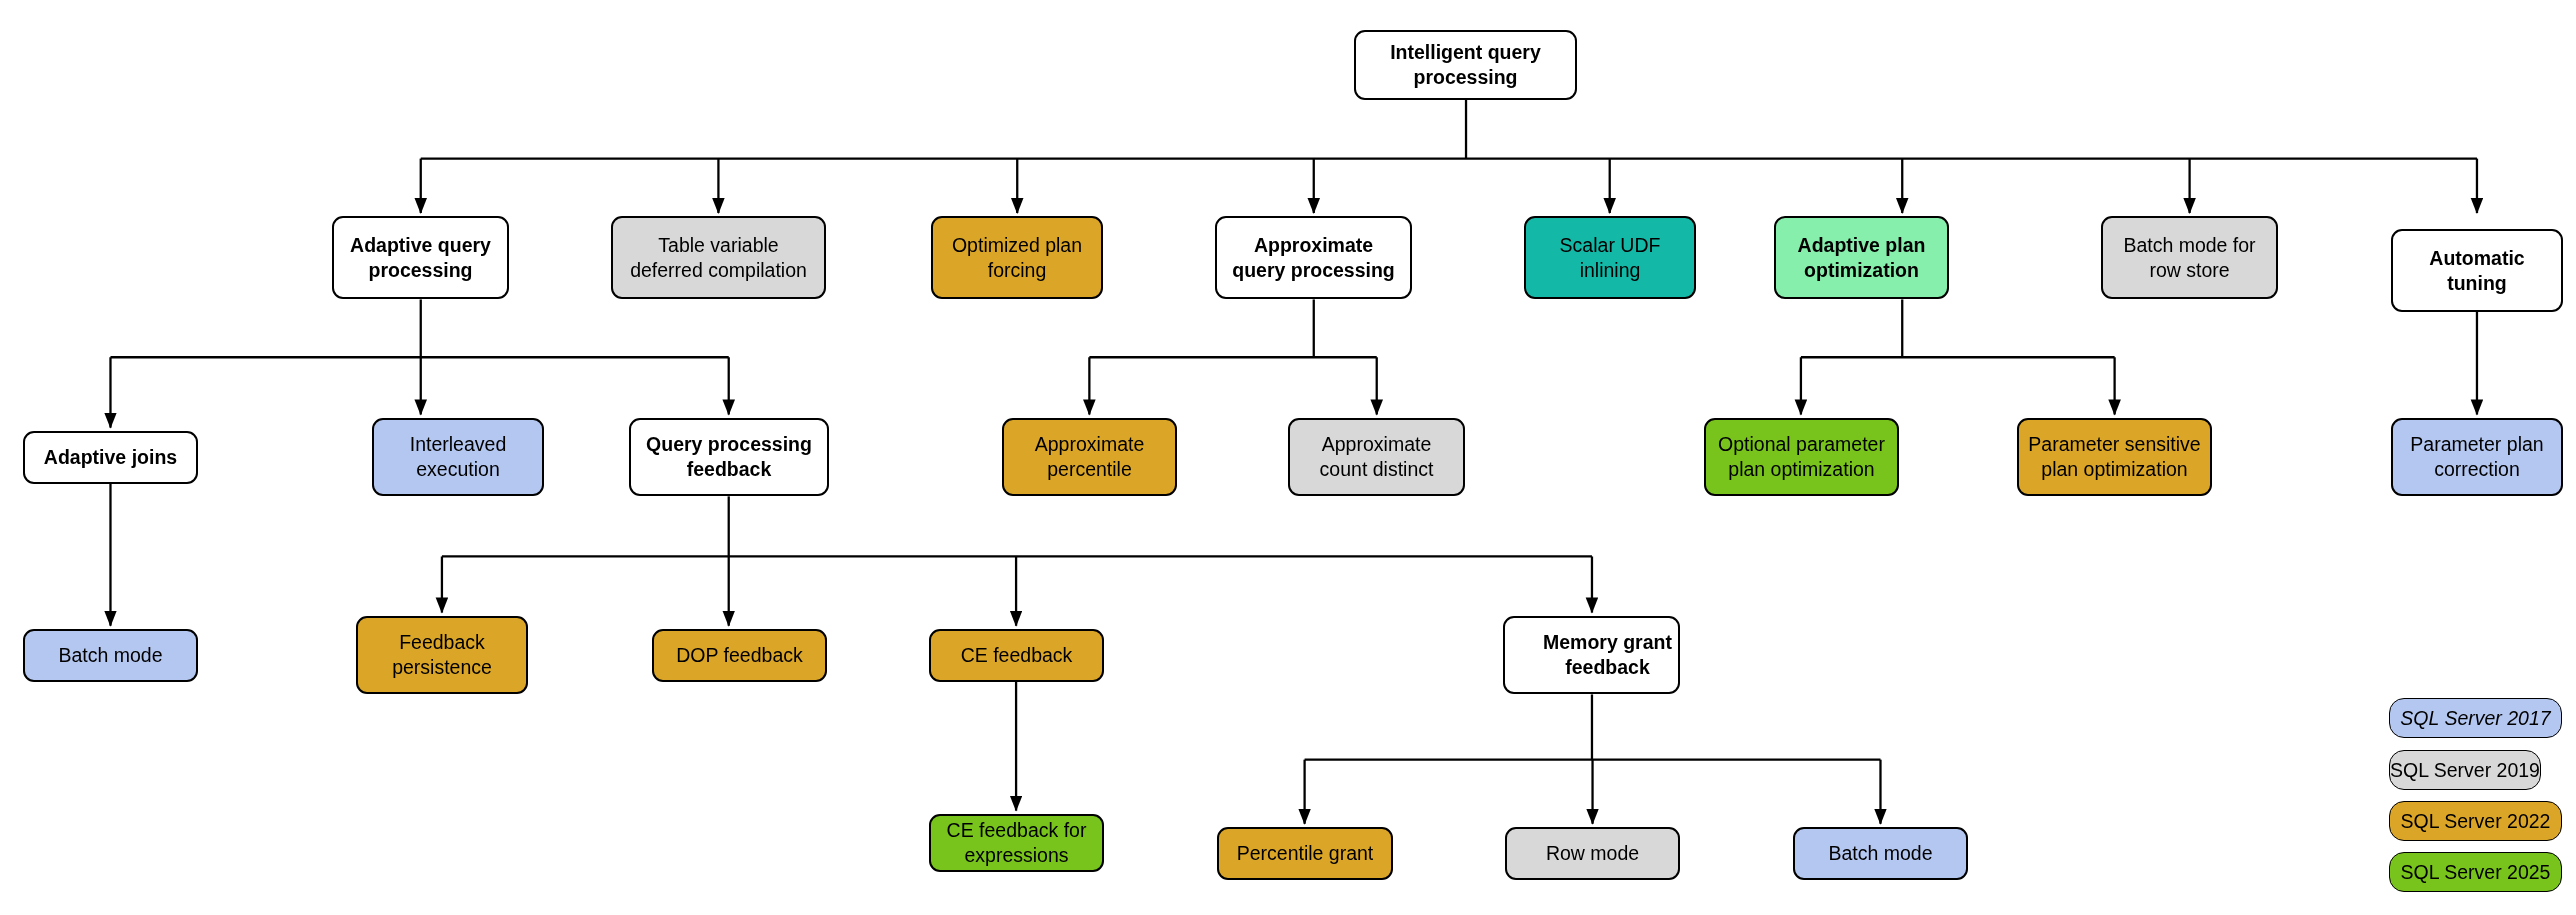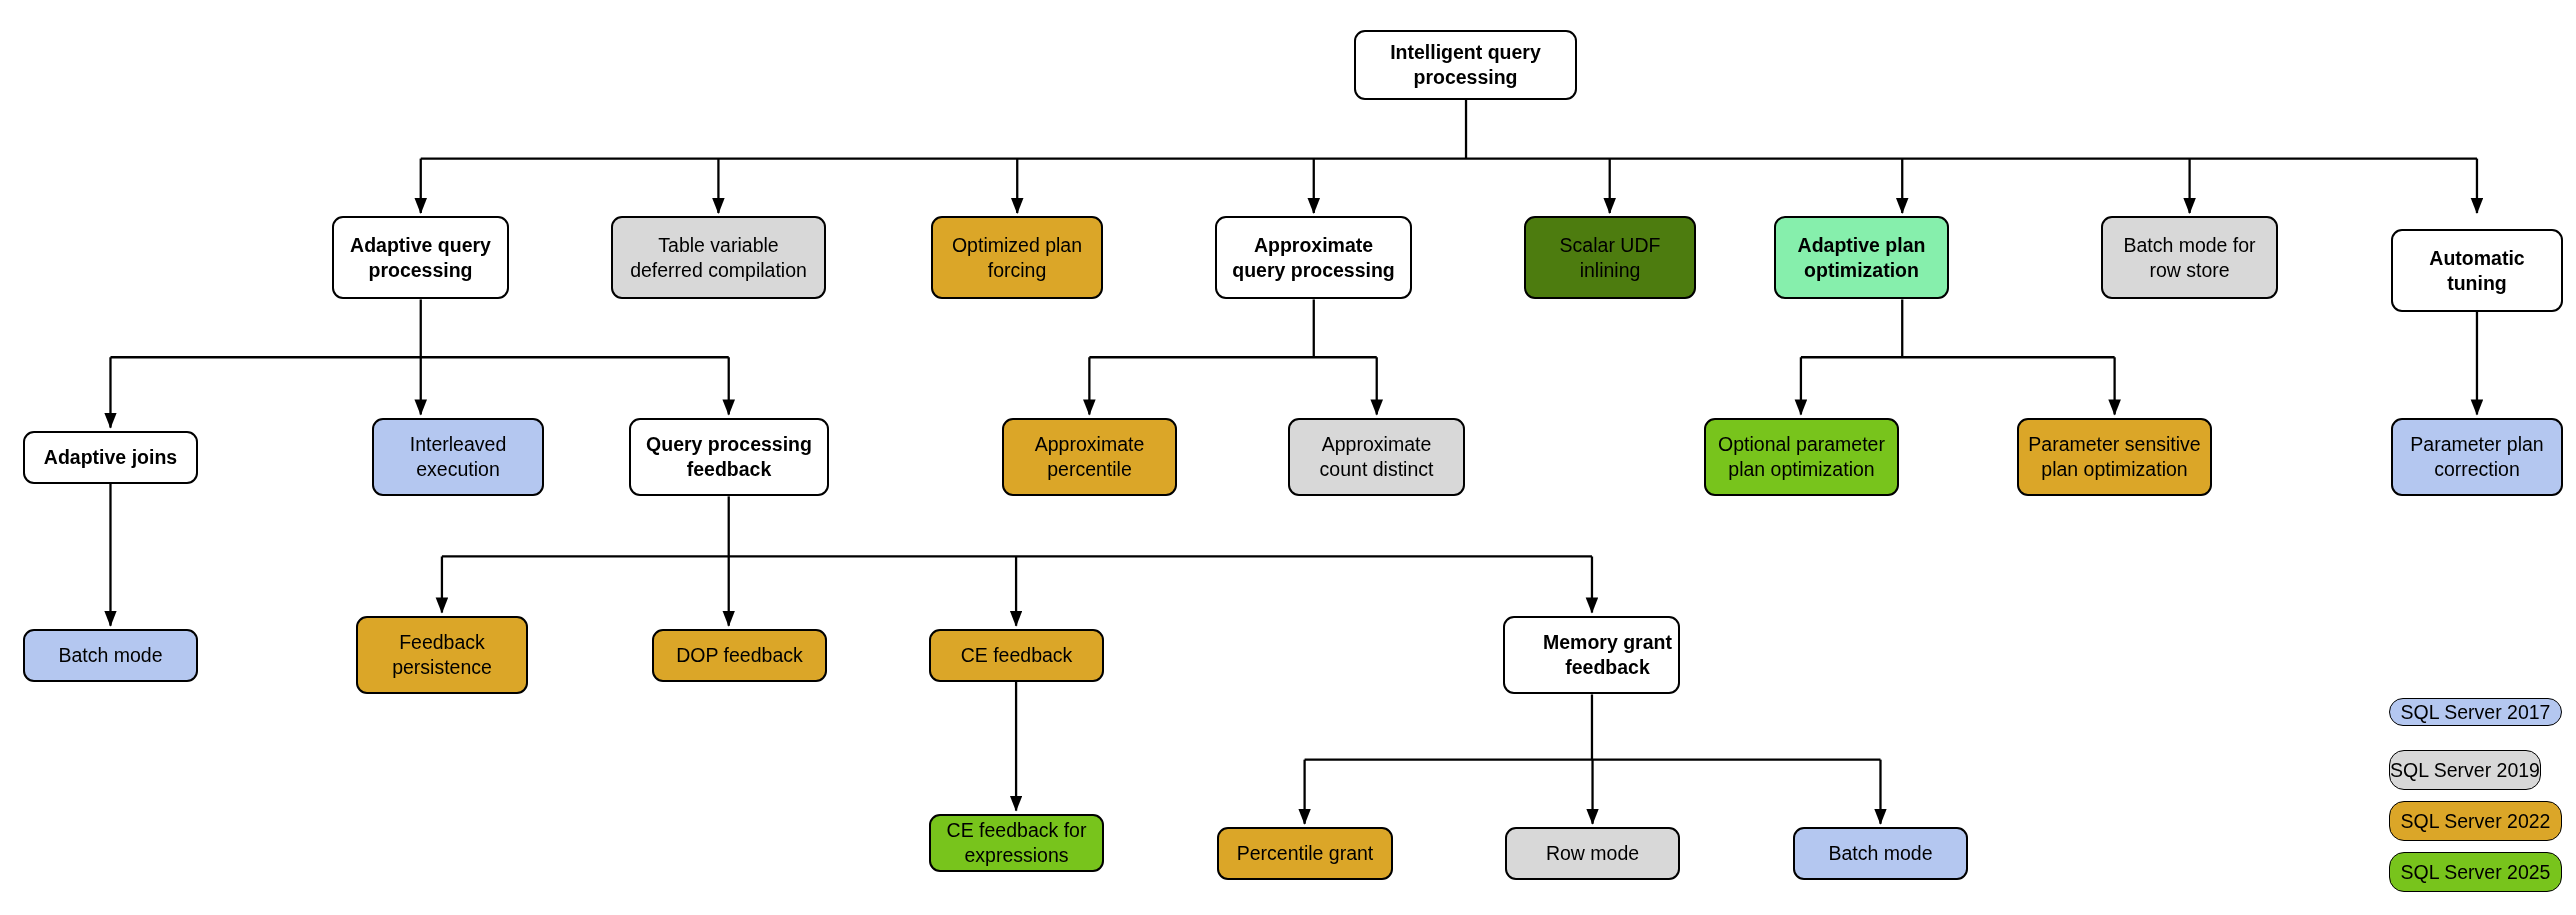--- a/index.html
+++ b/index.html
@@ -90,21 +90,21 @@
       <div class="node bold" style="left: 1354px; top: 30px; width: 223px; height: 70px; background: rgb(255, 255, 255);">Intelligent query
 processing</div>
       <div class="node bold" style="left: 332px; top: 216px; width: 177px; height: 83px; background: rgb(255, 255, 255);">Adaptive query
 processing</div>
       <div class="node" style="left: 611px; top: 216px; width: 215px; height: 83px; background: rgb(216, 216, 216);">Table variable
 deferred compilation</div>
       <div class="node" style="left: 931px; top: 216px; width: 172px; height: 83px; background: rgb(219, 166, 40);">Optimized plan
 forcing</div>
       <div class="node bold" style="left: 1215px; top: 216px; width: 197px; height: 83px; background: rgb(255, 255, 255);">Approximate
 query processing</div>
-      <div class="node" style="left: 1524px; top: 216px; width: 172px; height: 83px; background: #4d7c0f;">Scalar UDF
+      <div class="node" style="left: 1524px; top: 216px; width: 172px; height: 83px; background: #14b8a6;">Scalar UDF
 inlining</div>
       <div class="node bold" style="left: 1774px; top: 216px; width: 175px; height: 83px; background: #86efac;">Adaptive plan
 optimization</div>
       <div class="node" style="left: 2101px; top: 216px; width: 177px; height: 83px; background: rgb(216, 216, 216);">Batch mode for
 row store</div>
       <div class="node bold" style="left: 2391px; top: 229px; width: 172px; height: 83px; background: rgb(255, 255, 255);">Automatic
 tuning</div>
       <div class="node bold" style="left: 23px; top: 431px; width: 175px; height: 53px; background: rgb(255, 255, 255);">Adaptive joins</div>
       <div class="node" style="left: 335px; top: 418px; width: 172px; height: 78px; background: rgb(180, 199, 240); margin-left: 37px;">Interleaved
 execution</div>
@@ -127,19 +127,19 @@
       <div class="node" style="left: 929px; top: 629px; width: 175px; height: 53px; background: rgb(219, 166, 40);">CE feedback</div>
       <div class="node bold" style="left: 1503px; top: 616px; width: 177px; height: 78px; background: rgb(255, 255, 255); padding-left: 32px;">Memory grant
 feedback</div>
       <div class="node" style="left: 929px; top: 814px; width: 175px; height: 58px; background: rgb(120, 196, 28);">CE feedback for
 expressions</div>
       <div class="node" style="left: 1217px; top: 827px; width: 176px; height: 53px; background: rgb(219, 166, 40);">Percentile grant</div>
       <div class="node" style="left: 1505px; top: 827px; width: 175px; height: 53px; background: rgb(216, 216, 216);">Row mode</div>
       <div class="node" style="left: 1793px; top: 827px; width: 175px; height: 53px; background: rgb(180, 199, 240);">Batch mode</div>
     </div>
   <div id="legend">
-      <div class="legend-item" style="left: 2389px; top: 698px; width: 173px; height: 28px; background: rgb(180, 199, 240);">SQL Server 2017</div>
+      <div class="legend-item" style="left: 2389px; top: 698px; width: 173px; height: 40px; background: rgb(180, 199, 240); font-style: italic;">SQL Server 2017</div>
       <div class="legend-item" style="left: 2389px; top: 750px; width: 152px; height: 40px; background: rgb(216, 216, 216);">SQL Server 2019</div>
       <div class="legend-item" style="left: 2389px; top: 801px; width: 173px; height: 40px; background: rgb(219, 166, 40);">SQL Server 2022</div>
       <div class="legend-item" style="left: 2389px; top: 852px; width: 173px; height: 40px; background: rgb(120, 196, 28);">SQL Server 2025</div>
     </div>
 </div>
 
 
 </body></html>

